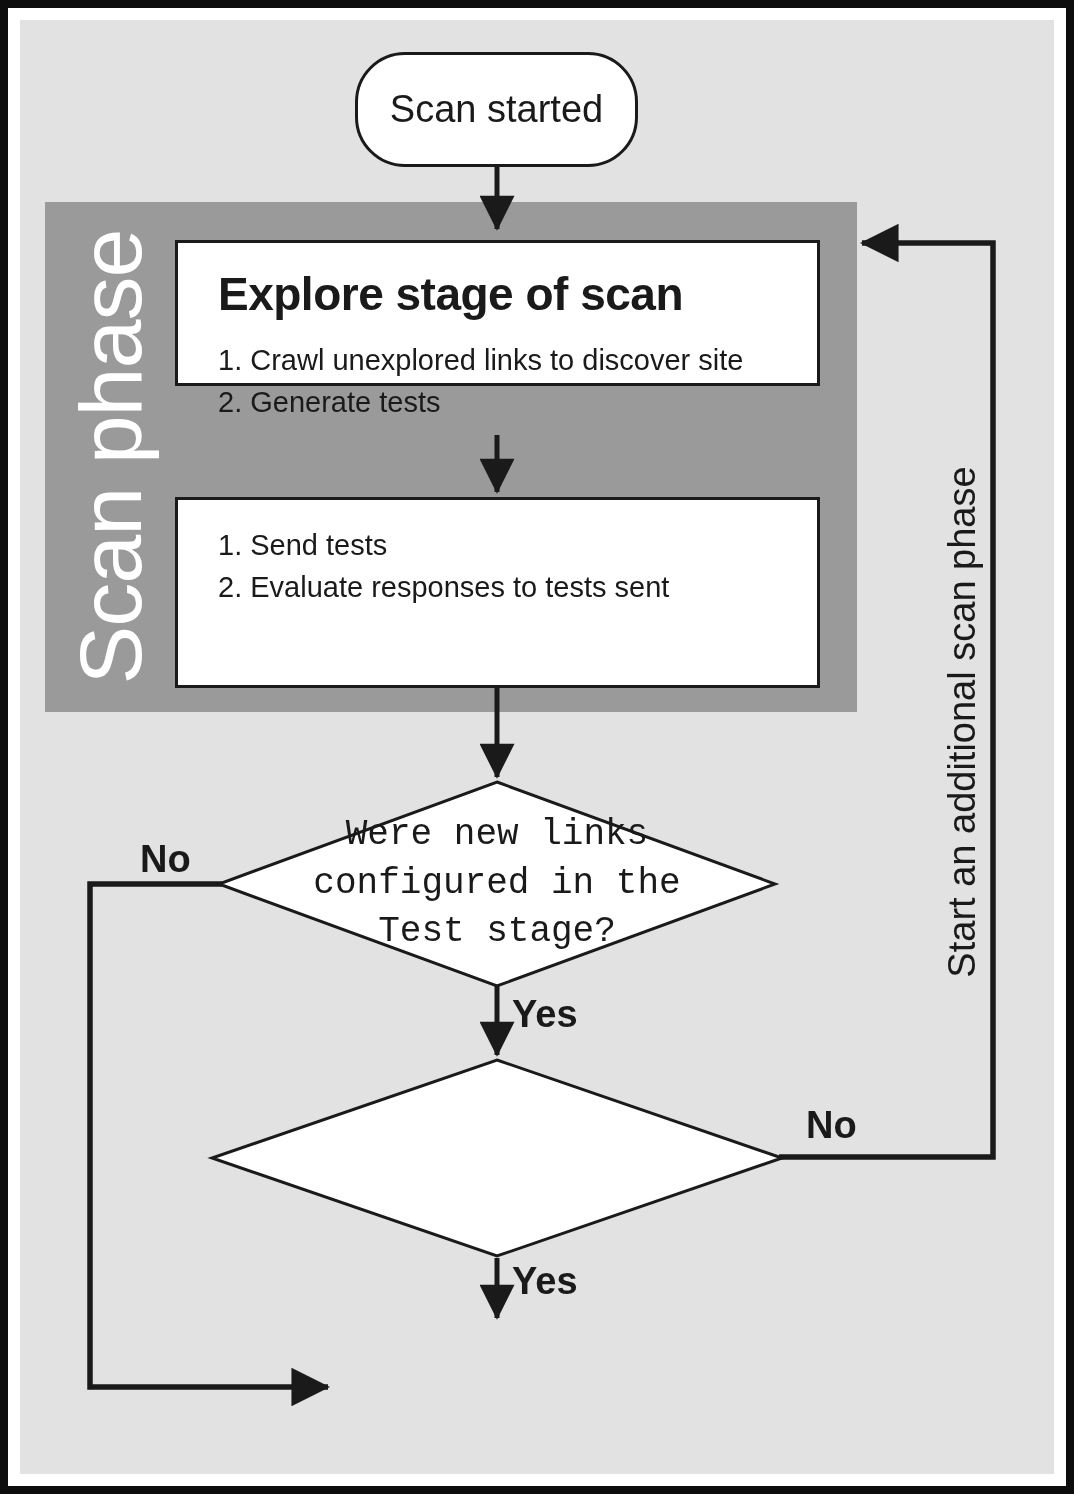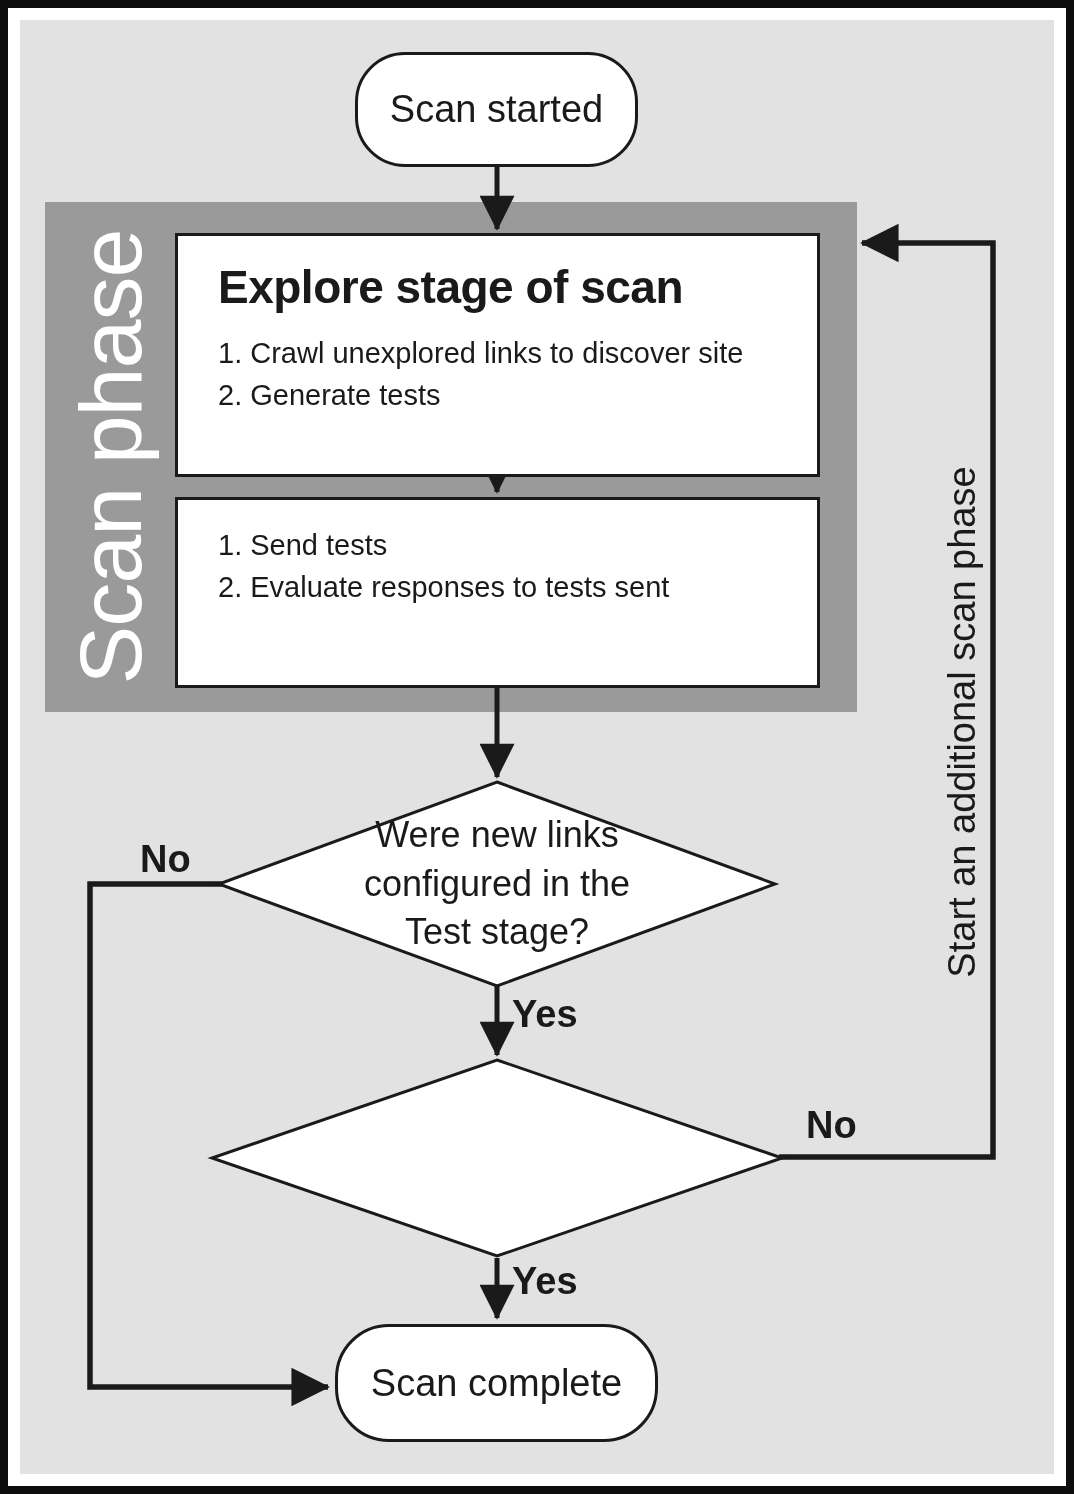--- a/index.html
+++ b/index.html
@@ -45,29 +45,29 @@
   }
   .terminator.start{left:355px;top:52px;width:283px;height:115px;border-radius:50px;}
   .terminator.complete{left:335px;top:1324px;width:323px;height:118px;border-radius:54px;}
   .process{
     position:absolute;left:175px;width:645px;
     background:var(--node_fill);
     border:3.5px solid var(--ink);
     box-sizing:border-box;
     padding:24px 20px 0 40px;
   }
-  .process.explore{top:233px;height:244px;}
+  .process.explore{top:240px;height:146px;}
   .process.test{top:497px;height:191px;}
   .process-title{font-size:46px;font-weight:bold;letter-spacing:-0.5px;margin:0 0 18px 0;}
   .process-item{font-size:29px;line-height:1.45;}
   .diamond-label{
     position:absolute;
     display:flex;flex-direction:column;align-items:center;justify-content:center;
     text-align:right;
-    font-size:36px;line-height:1.35;
+    font-size:36px;line-height:1.35;font-family:Liberation Mono, monospace;
   }
   .diamond-label.d1{left:247px;top:805px;width:500px;height:158px;}
   .diamond-label.d2{left:247px;top:1085px;width:500px;height:146px;}
   .edge-label{position:absolute;font-size:38px;font-weight:bold;}
   .edge-label.yes1{left:512px;top:993px;}
   .edge-label.yes2{left:512px;top:1260px;}
   .edge-label.no-left{left:140px;top:838px;}
   .edge-label.no-right{left:806px;top:1104px;}
   .loop-label{
     position:absolute;left:682px;top:700px;width:560px;height:44px;
@@ -125,23 +125,20 @@
     <div class="process-item">2. Evaluate responses to tests sent</div>
   </div>
 
   <div class="diamond-label d1">
     <span>Were new links</span>
     <span>configured in the</span>
     <span>Test stage?</span>
   </div>
 
 
-  <div class="terminator complete">
-    <span>Scan complete</span>
-  </div>
 
   <div class="edge-label yes1">Yes</div>
   <div class="edge-label yes2">Yes</div>
   <div class="edge-label no-left">No</div>
   <div class="edge-label no-right">No</div>
 
   <div class="loop-label">Start an additional scan phase</div>
 
   <div class="frame-border"></div>
 </div>

